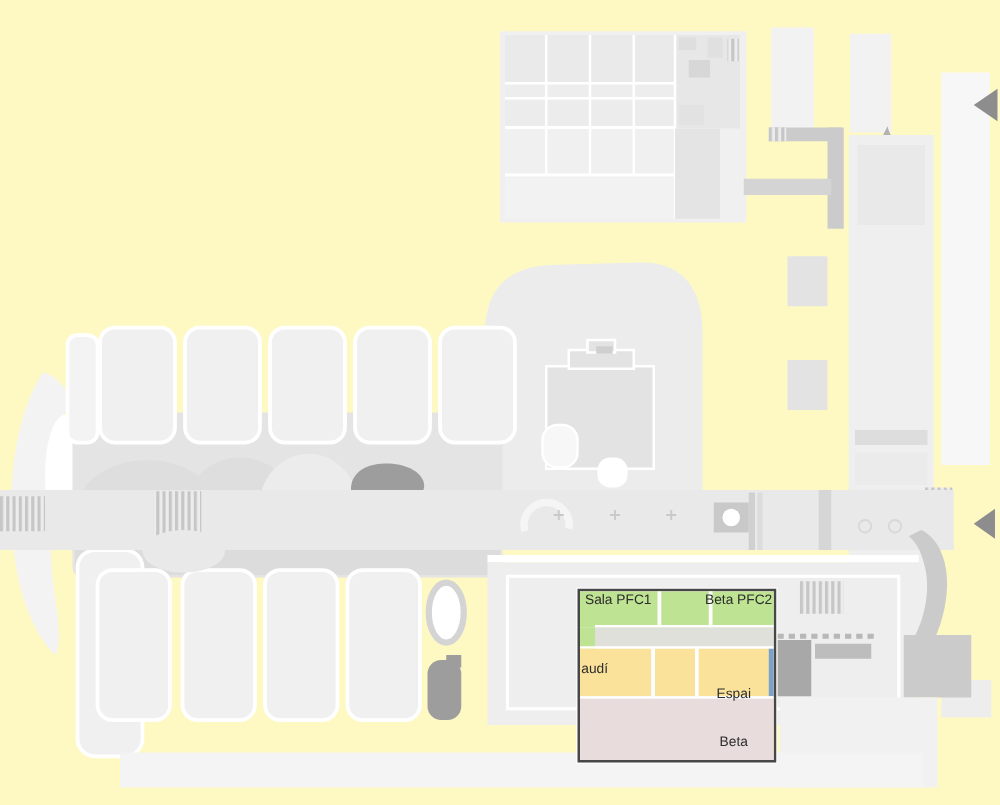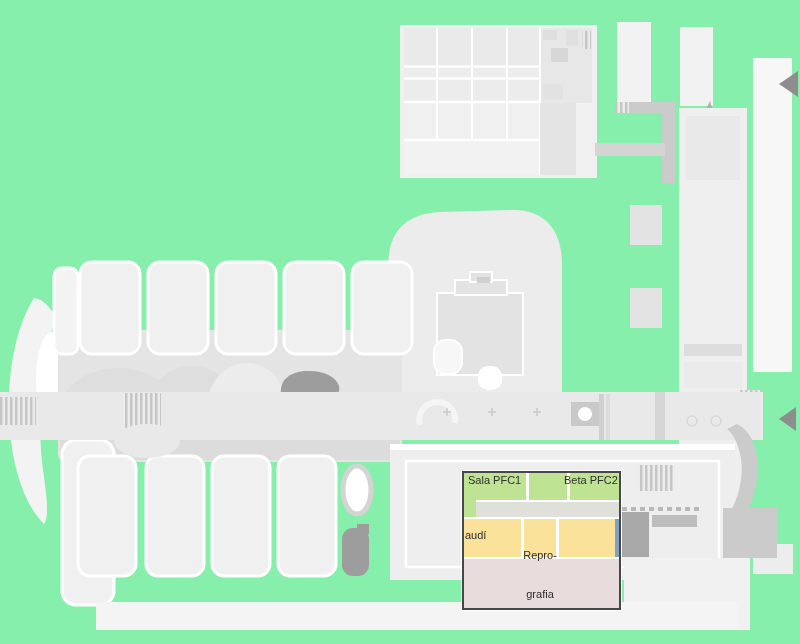--- a/index.html
+++ b/index.html
@@ -1,17 +1,17 @@
 <!DOCTYPE html>
 <html><head>
 <meta charset="utf-8">
 <style>
   html,body{margin:0;padding:0;background:#ffffff;}
   .stage{
-    position:relative;width:800px;height:644px;overflow:hidden;background:#86efac;
+    position:relative;width:800px;height:644px;overflow:hidden;background:#fef9c3;
     font-family:"Liberation Sans",sans-serif;
   }
   .plan{position:absolute;left:0;top:0;}
   
   .arrow{position:absolute;width:0;height:0;}
   .arrow-top{left:779px;top:71px;border-top:13px solid transparent;border-bottom:13px solid transparent;border-right:19px solid #8d8d8d;}
   .arrow-bottom{left:779px;top:407px;border-top:12px solid transparent;border-bottom:12px solid transparent;border-right:17px solid #8d8d8d;}
   
   .selbox{
     position:absolute;left:462px;top:471px;width:159px;height:139px;
@@ -192,19 +192,19 @@
     <div class="yroom-repro"></div>
     <div class="ydiv2"></div>
     <div class="yroom-espai"></div>
     <div class="blue-sliver"></div>
     <div class="wline3"></div>
     <div class="pink-area"></div>
 
     <span class="rlabel lbl-pfc1">Sala PFC1</span>
     <span class="rlabel lbl-pfc2">Beta PFC2</span>
     <span class="rlabel lbl-gaudi">audí</span>
-    <span class="rlabel lbl-repro">
-      <span style="position:static;display:block">Repro-</span>
-      <span style="position:static;display:block">grafia</span>
+    <span class="rlabel lbl-espai">
+      <span style="position:static;display:block">Espai</span>
+      <span style="position:static;display:block">Beta</span>
     </span>
   </div>
 
 </div>
 
 </body></html>

